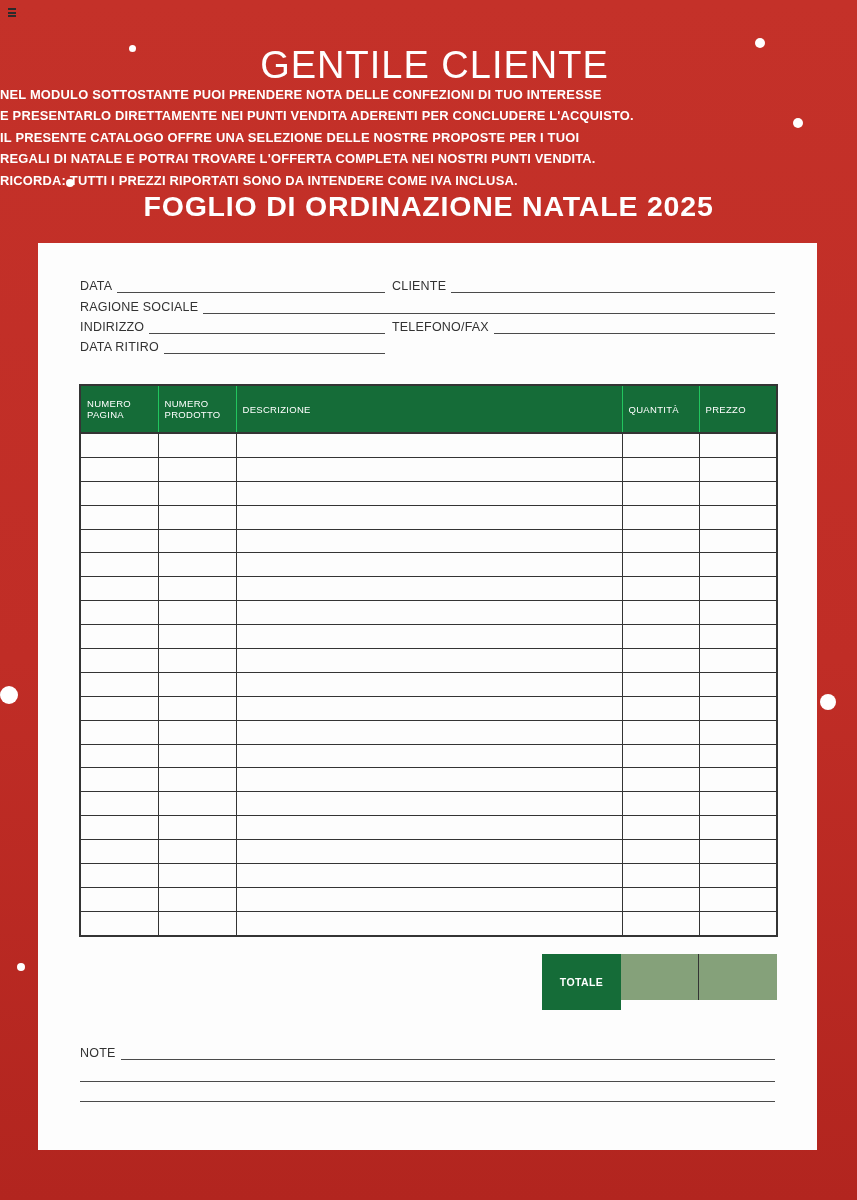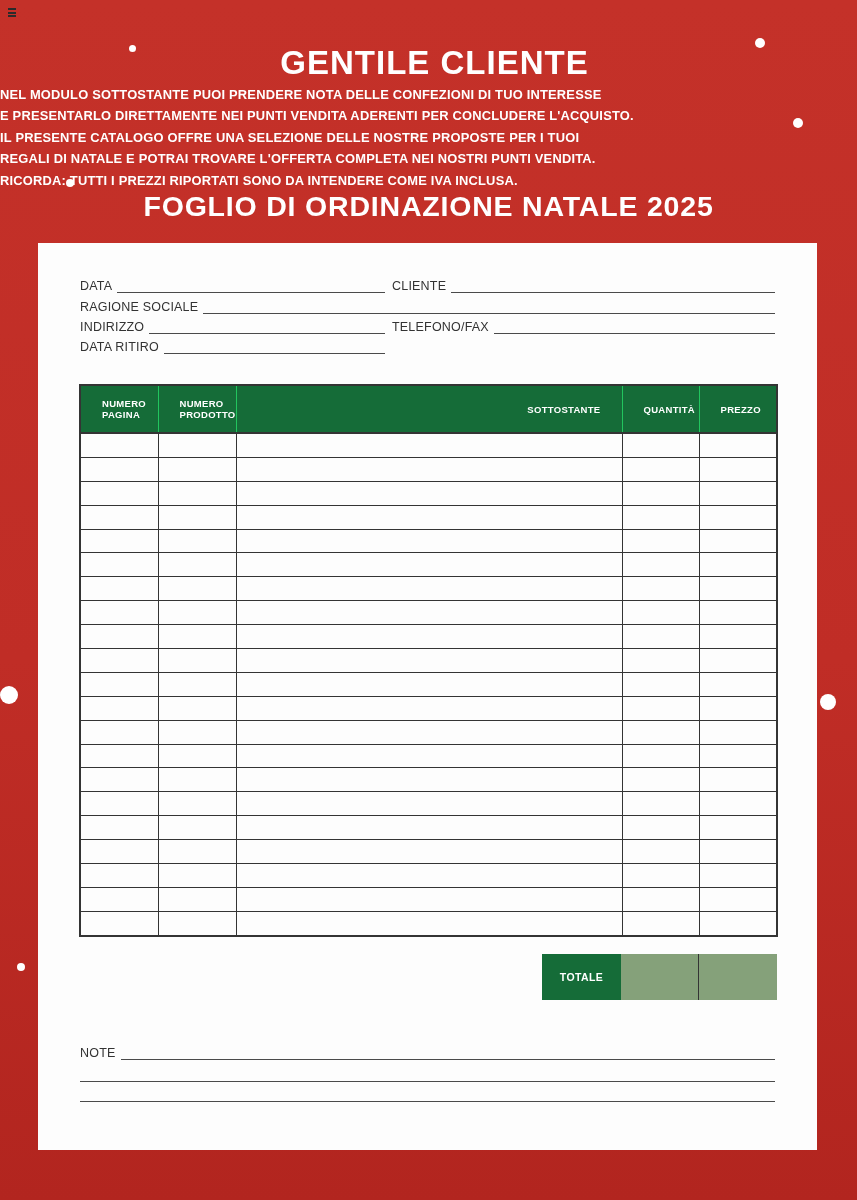--- a/index.html
+++ b/index.html
@@ -11,44 +11,44 @@
   }
   
   .leaf{position:absolute;pointer-events:none;opacity:.5;}
   
   .dot{position:absolute;background:#ffffff;border-radius:50%;}
   
   .menu{position:absolute;left:8px;top:8px;width:8px;height:9px;display:flex;flex-direction:column;justify-content:space-between;cursor:pointer;}
   .menu i{display:block;height:2px;background:#2b2b2b;}
   
   .h1{position:absolute;left:12px;right:0;top:44px;text-align:center;color:#fff;
-      font-size:33px;font-weight:bold;letter-spacing:1px;}
+      font-size:38px;font-weight:normal;letter-spacing:1px;}
   .intro{position:absolute;left:0;right:0;top:84px;text-align:left;color:#fff;
       font-size:12.9px;font-weight:bold;line-height:21.4px;letter-spacing:.2px;}
   .h2{position:absolute;left:0;right:0;top:190px;text-align:center;color:#fff;
       font-size:28.5px;font-weight:bold;letter-spacing:.8px;}
   
   .sheet{position:absolute;left:38px;top:243px;width:779px;height:907px;background:#fdfdfd;}
   .frow{position:absolute;left:42px;right:42px;height:16px;display:flex;}
   .fhalf{display:flex;align-items:flex-end;}
   .fhalf.l{width:305px;margin-right:7px;}
   .fhalf.r{flex:1;}
   .fhalf.full{flex:1;text-align:center;}
   .flabel{font-size:12.5px;color:var(--ink);white-space:nowrap;padding-right:5px;line-height:14px;letter-spacing:.2px;}
   .fline{flex:1;border-bottom:1.3px solid var(--line);height:14px;}
   
   table.order{position:absolute;left:41px;top:141px;width:697px;border-collapse:collapse;table-layout:fixed;border:2px solid var(--border);}
-  table.order thead th{background:var(--green);color:#fff;font-size:9.5px;font-weight:bold;
-      letter-spacing:.3px;height:42px;padding:2px 21px;text-align:right;vertical-align:middle;
+  table.order thead th{background:var(--green);color:#fff;font-size:9.5px;font-weight:normal;
+      letter-spacing:.3px;height:42px;padding:2px 6px;text-align:left;vertical-align:middle;
       border-bottom:2px solid var(--border);}
   table.order thead th + th{border-left:1px solid #22c55e;}
   table.order tbody td{border:1px solid var(--border);height:22.9px;padding:0;}
   
   .totale{position:absolute;top:711px;left:41px;width:697px;height:46px;}
-  .tot-label{position:absolute;left:463px;top:0;width:79px;height:46px;background:var(--green);
+  .tot-label{position:absolute;left:463px;top:0;width:79px;height:56px;background:var(--green);
       color:#fff;font-size:10.5px;font-weight:bold;letter-spacing:.4px;display:flex;align-items:center;justify-content:center;}
   .tot-cell{position:absolute;top:0;height:46px;background:var(--sage);}
   .tot-q{left:542px;width:77px;}
   .tot-p{left:619px;width:78px;border-left:1.5px solid var(--border);}
 </style>
 </head>
 <body>
 
 <div class="page" style="--green: #156c38; --sage: #85a17a; --leaf: #a62320;">
 
@@ -141,21 +141,21 @@
           <col style="width: 78px;">
           <col style="width: 78px;">
           <col style="width: 386px;">
           <col style="width: 77px;">
           <col style="width: 78px;">
         </colgroup>
       <thead>
           <tr>
             <th>NUMERO PAGINA</th>
             <th>NUMERO PRODOTTO</th>
-            <th>SOTTOSTANTE</th>
+            <th>DESCRIZIONE</th>
             <th>QUANTITÀ</th>
             <th>PREZZO</th>
           </tr>
         </thead>
       <tbody>
           <tr>
             <td></td>
             <td></td>
             <td></td>
             <td></td>

